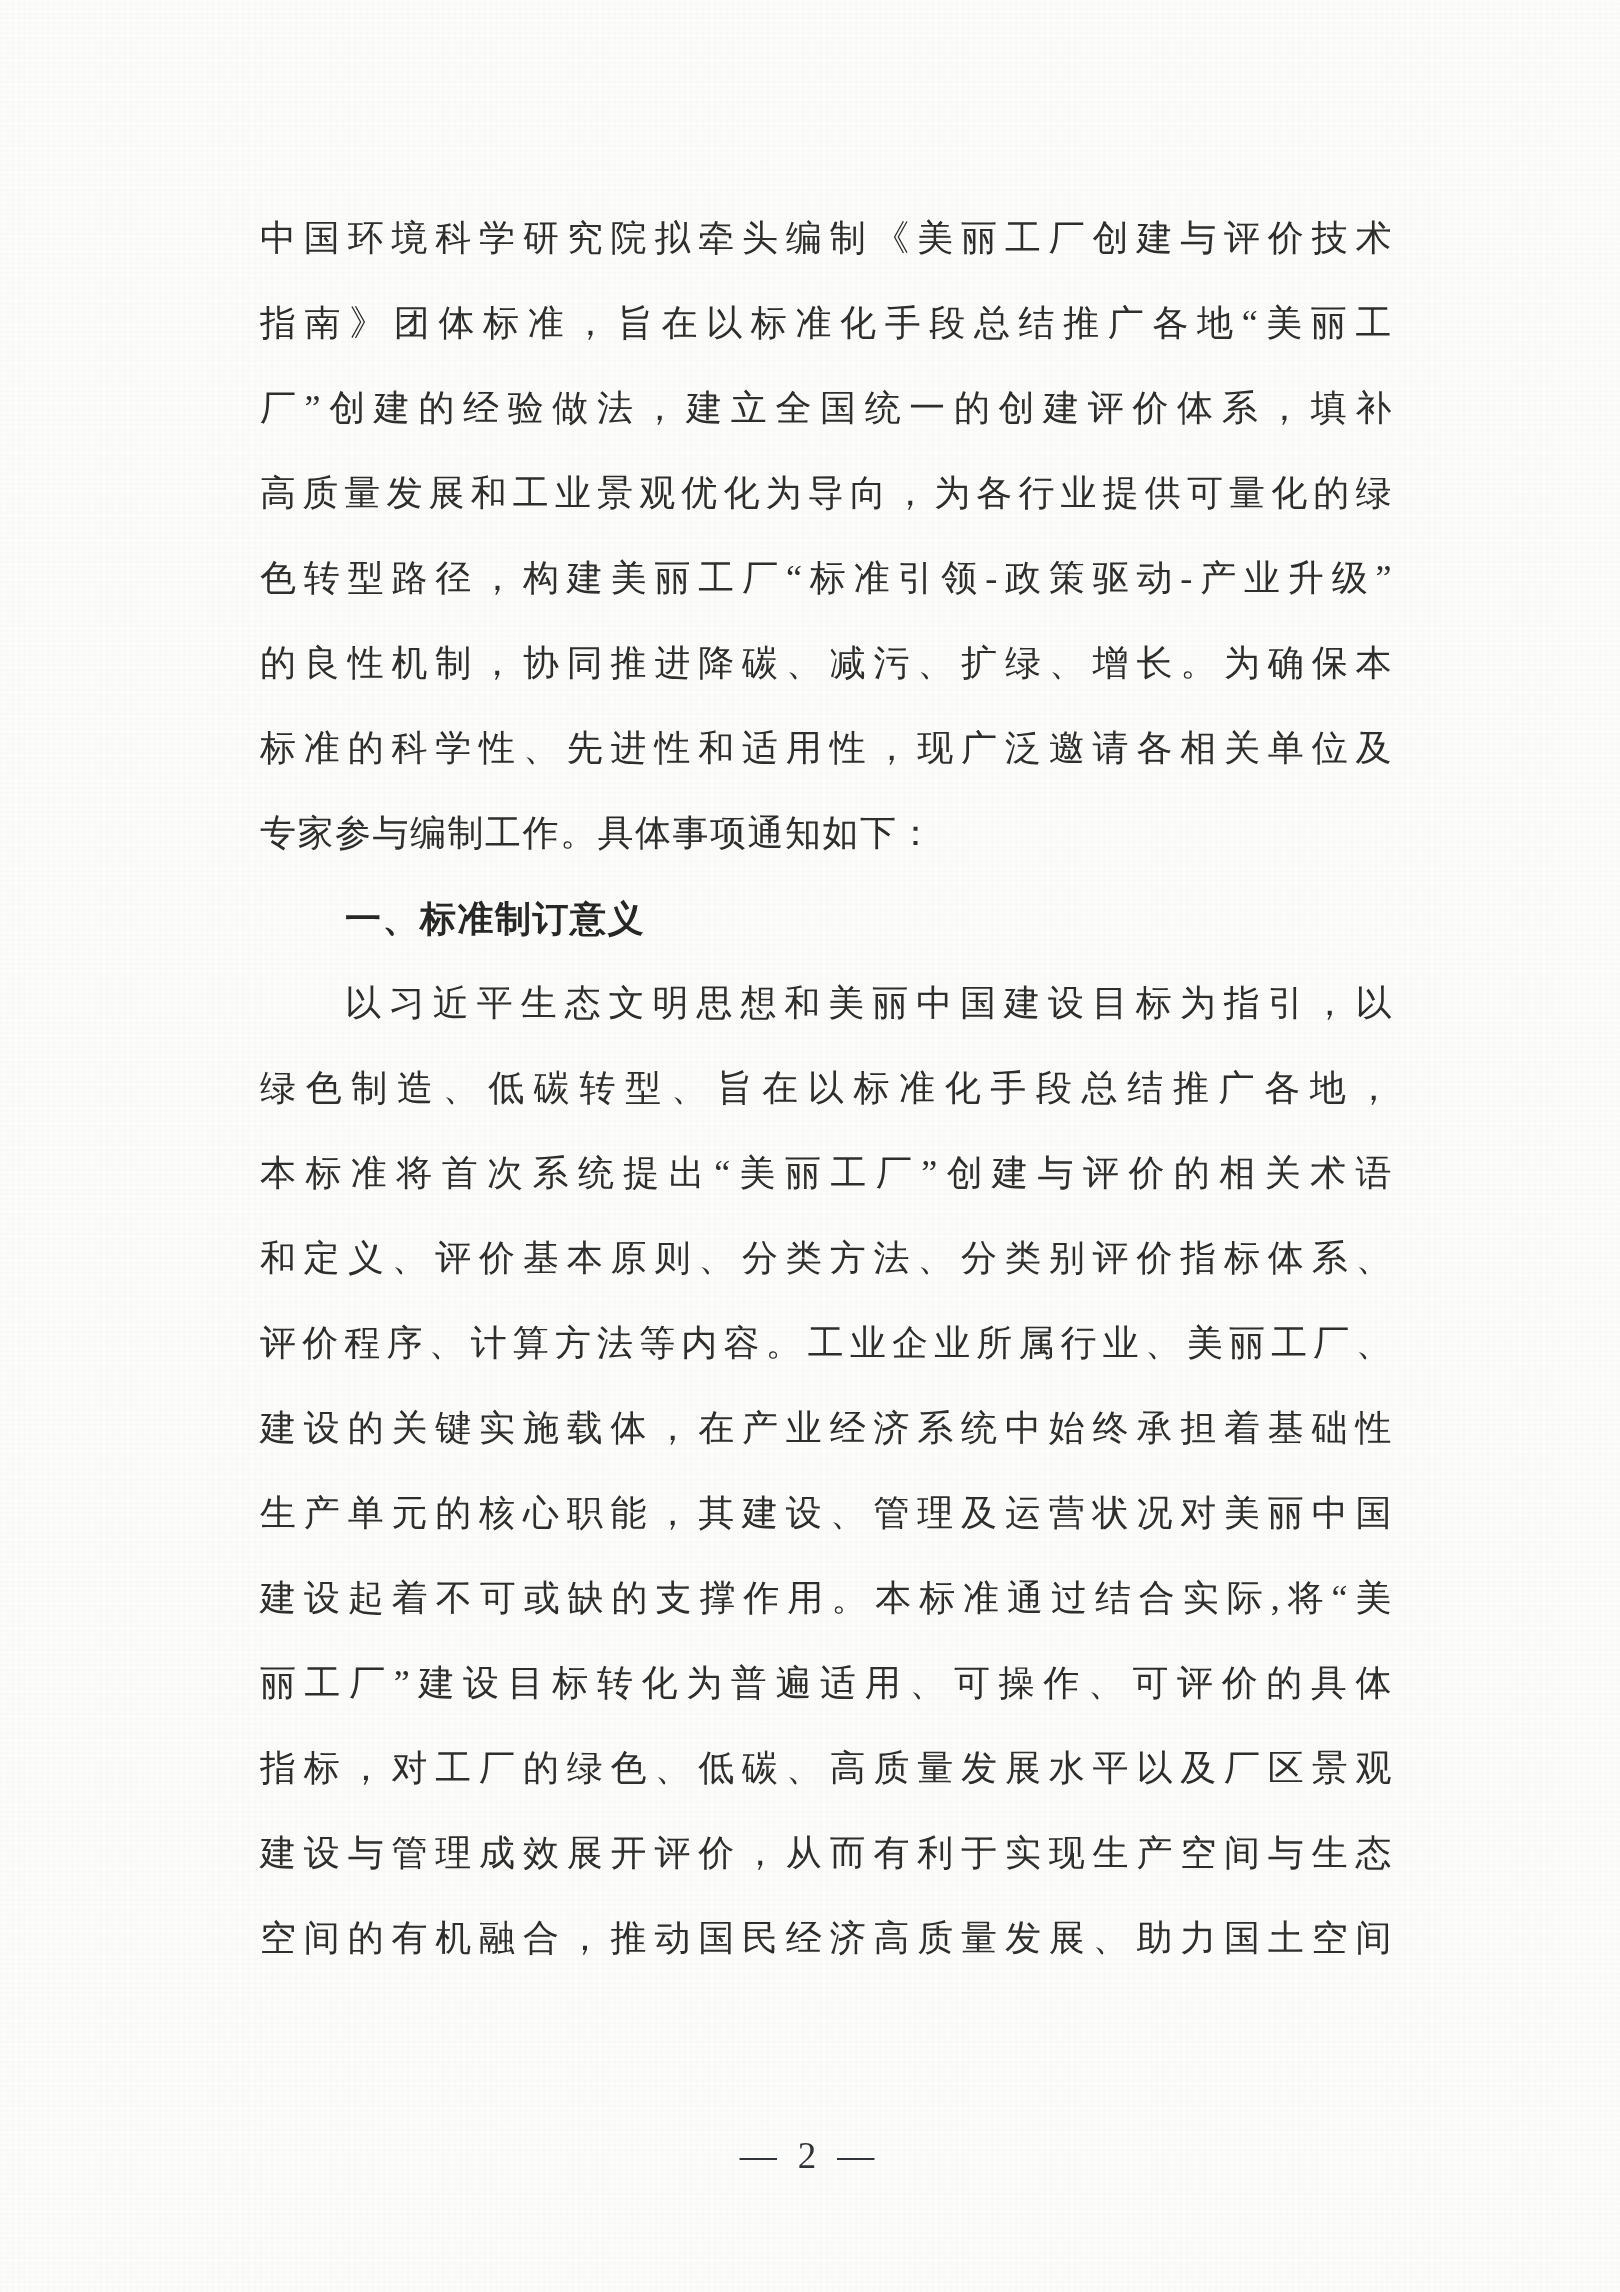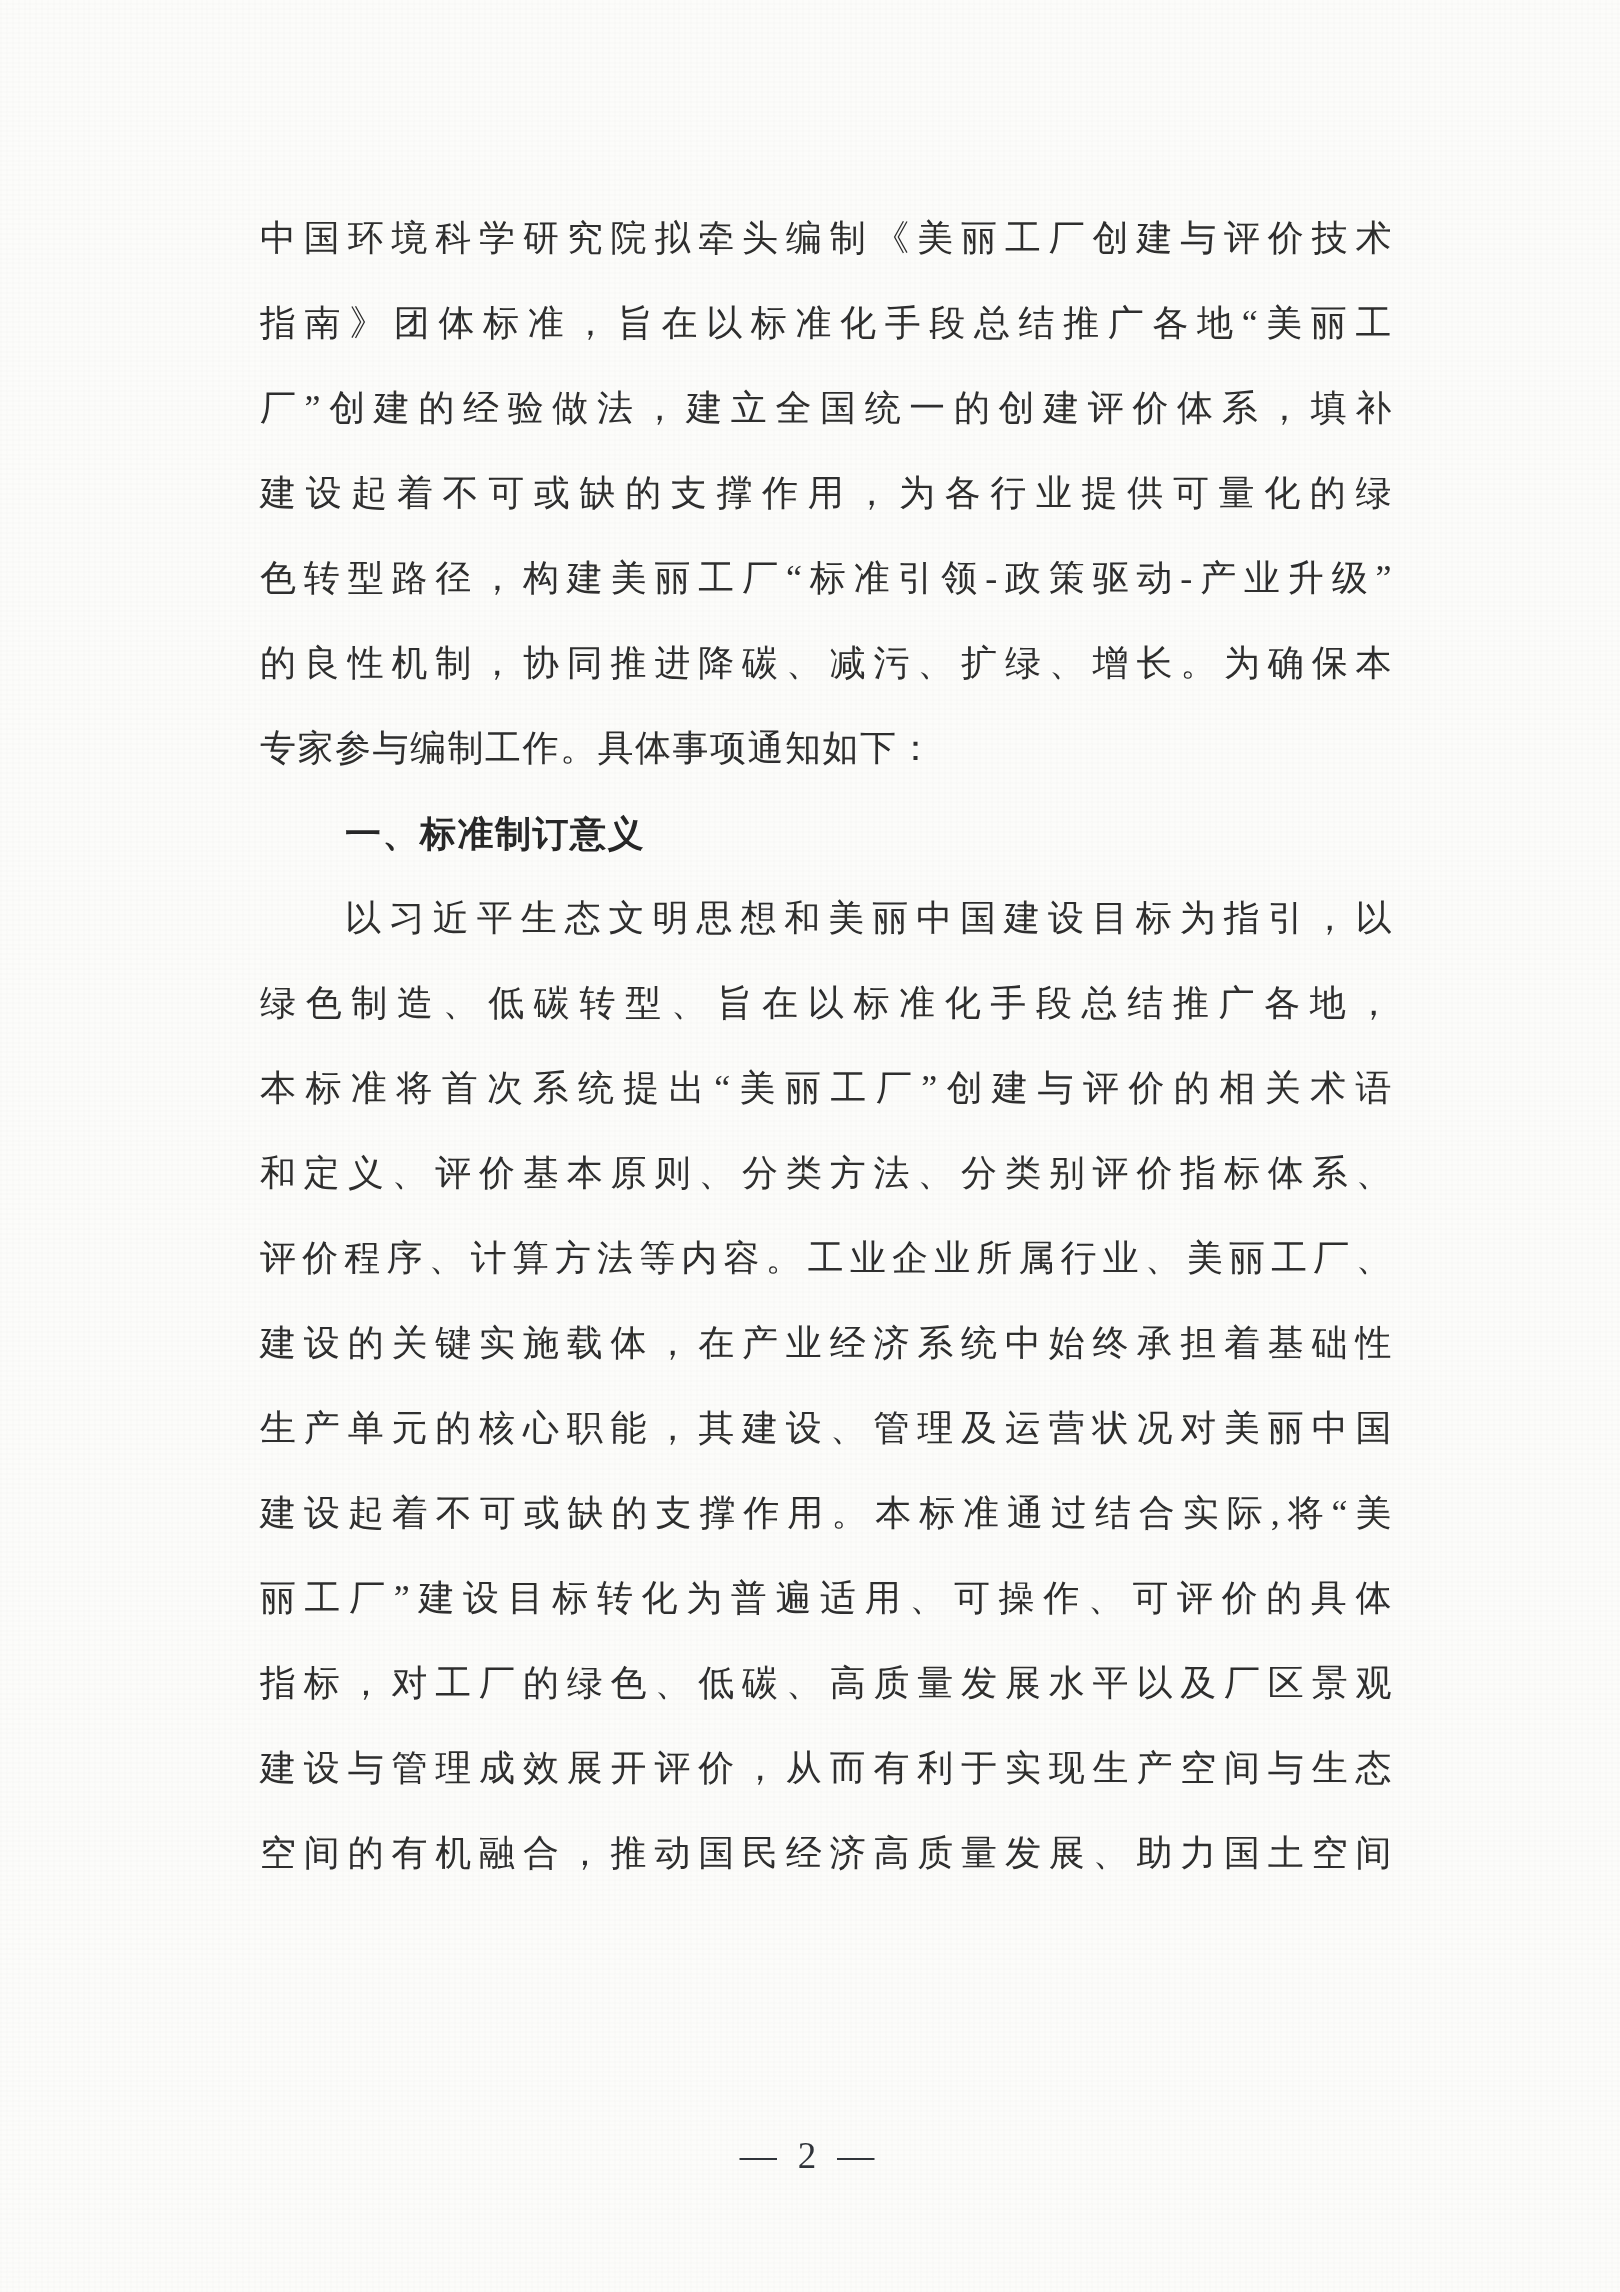--- a/index.html
+++ b/index.html
@@ -64,23 +64,24 @@
   }
 </style>
 </head>
 <body>
 
 <div class="sheet">
   <div class="textblock">
     <div class="line full">中国环境科学研究院拟牵头编制《美丽工厂创建与评价技术</div>
     <div class="line full">指南》团体标准，旨在以标准化手段总结推广各地“美丽工</div>
     <div class="line full">厂”创建的经验做法，建立全国统一的创建评价体系，填补</div>
-    <div class="line full">建设起着不可或缺的支撑作用，为各行业提供可量化的绿</div>
+    <div class="line full">高质量发展和工业景观优化为导向，为各行业提供可量化的绿</div>
     <div class="line full">色转型路径，构建美丽工厂“标准引领-政策驱动-产业升级”</div>
     <div class="line full">的良性机制，协同推进降碳、减污、扩绿、增长。为确保本</div>
+    <div class="line full">标准的科学性、先进性和适用性，现广泛邀请各相关单位及</div>
     <div class="line short">专家参与编制工作。具体事项通知如下：</div>
     <div class="line heading indent">一、标准制订意义</div>
     <div class="line full indent">以习近平生态文明思想和美丽中国建设目标为指引，以</div>
     <div class="line full">绿色制造、低碳转型、旨在以标准化手段总结推广各地，</div>
     <div class="line full">本标准将首次系统提出“美丽工厂”创建与评价的相关术语</div>
     <div class="line full">和定义、评价基本原则、分类方法、分类别评价指标体系、</div>
     <div class="line full">评价程序、计算方法等内容。工业企业所属行业、美丽工厂、</div>
     <div class="line full">建设的关键实施载体，在产业经济系统中始终承担着基础性</div>
     <div class="line full">生产单元的核心职能，其建设、管理及运营状况对美丽中国</div>
     <div class="line full">建设起着不可或缺的支撑作用。本标准通过结合实际,将“美</div>

